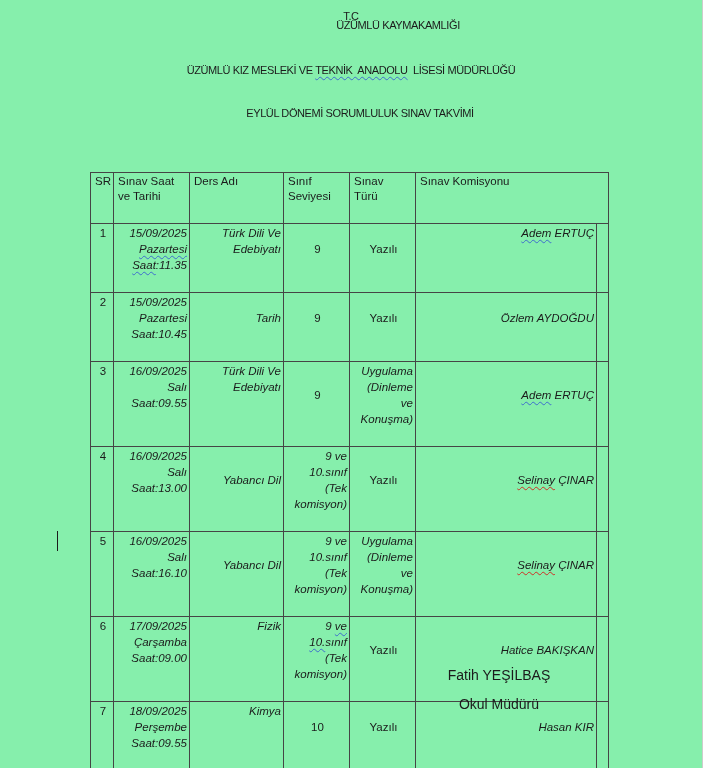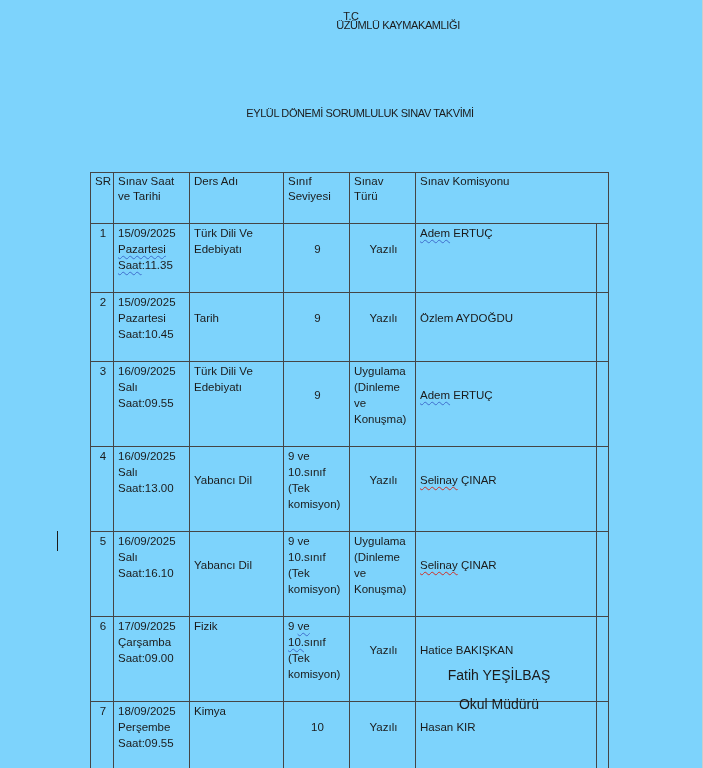--- a/index.html
+++ b/index.html
@@ -1,17 +1,17 @@
 <!DOCTYPE html>
 <html><head>
 <meta charset="utf-8">
 <style>
   html,body{margin:0;padding:0;background:#ffffff;}
   .page{
-    position:relative;width:702px;height:768px;background:#7dd3fc;
+    position:relative;width:702px;height:768px;background:#86efac;
     border-right:1px solid #cccccc;overflow:hidden;
     font-family:"Liberation Sans",sans-serif;color:#1b1b1b;
   }
   .hline{
     position:absolute;left:0;width:100%;text-align:center;
     font-size:11px;letter-spacing:-0.4px;line-height:15px;white-space:pre-wrap;
   }
   .h-tc{top:9px;}
   .h-kaymakam{top:18px;margin-left:47px;}
   .h-school{top:63px;}
@@ -22,21 +22,21 @@
     position:absolute;left:90px;top:172px;
     border-collapse:collapse;table-layout:fixed;
     font-size:11.5px;color:#1b1b1b;
   }
   table.exam th,table.exam td{
     border:1px solid #454545;font-weight:400;
     padding:1px 2px 19px 4px;overflow:hidden;
   }
   table.exam th{vertical-align:top;text-align:left;}
   th.a-center,td.a-center{text-align:center;padding-left:2px;padding-right:2px;}
-  td.a-left{text-align:left;}
+  td.a-left{text-align:right;font-style:italic;}
   td.v-top{vertical-align:top;}
   td.v-middle{vertical-align:middle;}
   .ln{line-height:16px;white-space:pre-wrap;}
   th .ln{line-height:15px;}
 
   .sq-blue{
     text-decoration:underline;text-decoration-style:wavy;
     text-decoration-color:#3e6dcc;text-decoration-thickness:1px;text-underline-offset:2px;
   }
   .sq-red{
@@ -54,20 +54,21 @@
     position:absolute;left:57px;top:531px;width:1px;height:20px;background:#1b1b1b;
   }
 </style>
 </head>
 <body>
 
 <div class="page">
 
   <div class="hline h-tc">T.C</div>
   <div class="hline h-kaymakam">ÜZÜMLÜ KAYMAKAMLIĞI</div>
+  <div class="hline h-school"><span>ÜZÜMLÜ KIZ MESLEKİ VE </span><span class="sq-blue">TEKNİK  ANADOLU</span><span>  LİSESİ MÜDÜRLÜĞÜ</span></div>
   <div class="hline h-calendar">EYLÜL DÖNEMİ SORUMLULUK SINAV TAKVİMİ</div>
 
   <div class="cursor-mark"></div>
 
   <table class="exam">
     <colgroup>
         <col style="width: 22px;">
         <col style="width: 76px;">
         <col style="width: 94px;">
         <col style="width: 66px;">

